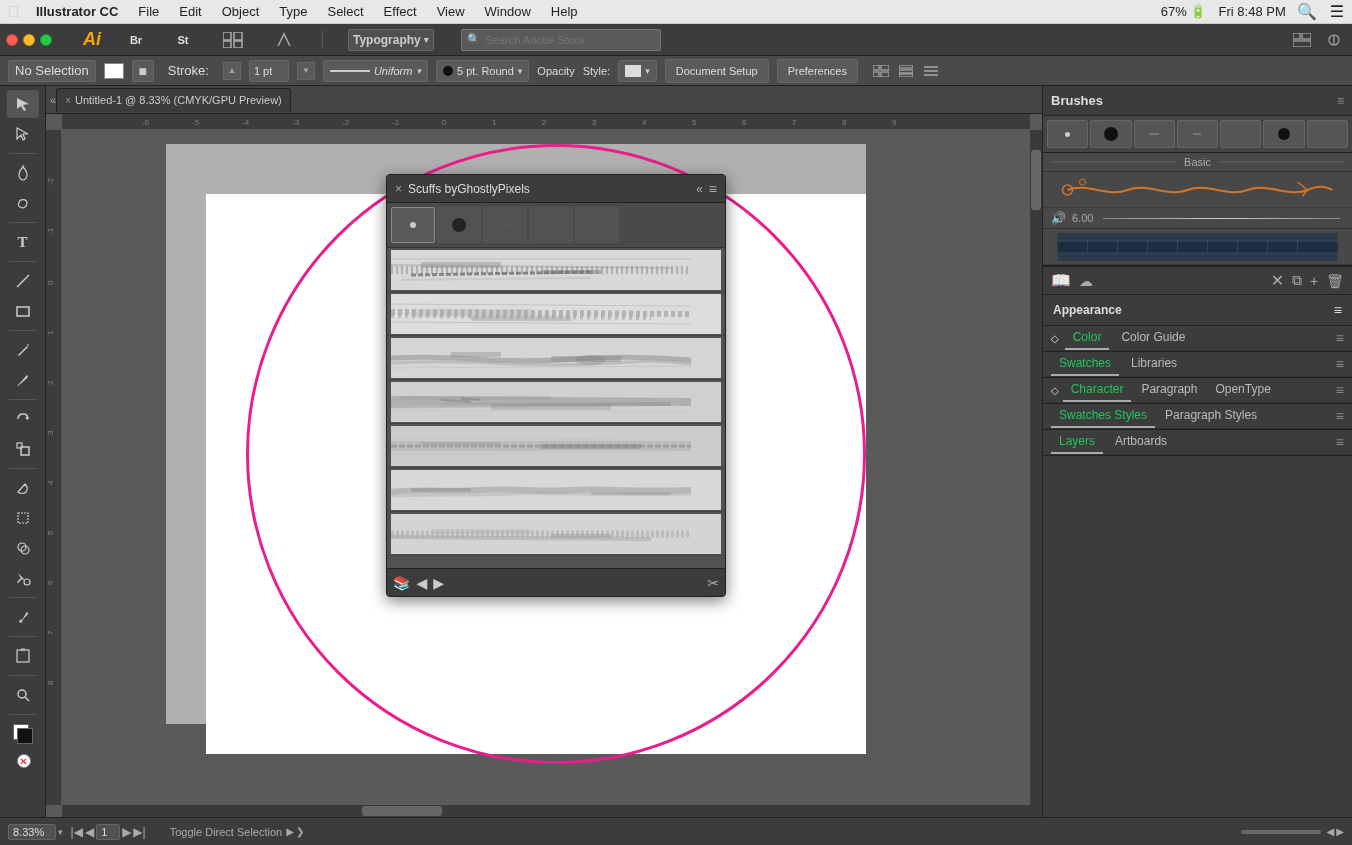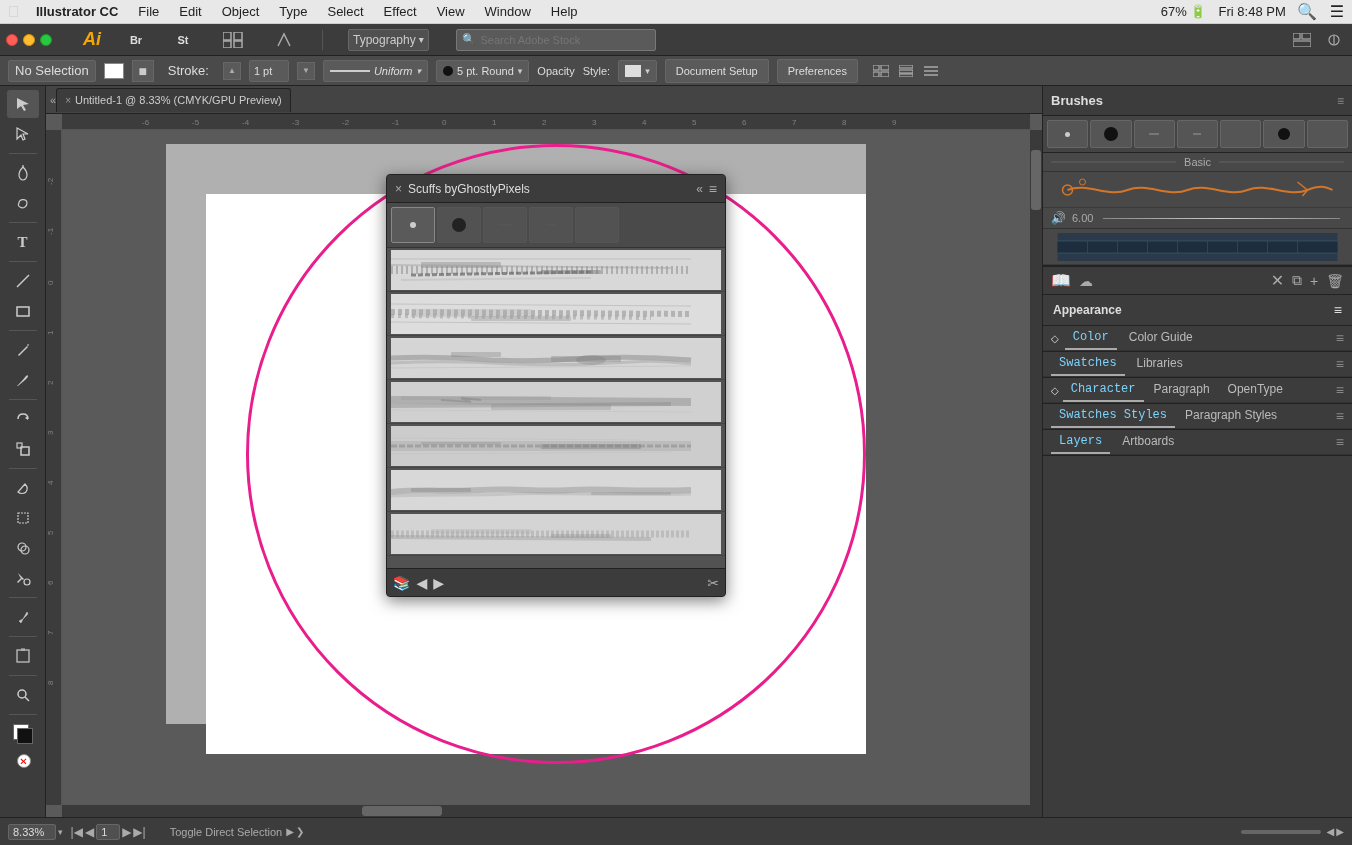--- a/index.html
+++ b/index.html
@@ -64,21 +64,21 @@
     
     #right-panel { width: 310px; background: #3c3c3c; border-left: 1px solid #222; display: flex; flex-direction: column; overflow: hidden; }
     .panel-section { border-bottom: 1px solid #222; }
     .panel-header { display: flex; align-items: center; justify-content: space-between; padding: 6px 10px; height: 30px; font-size: 12px; font-weight: 600; color: #ddd; cursor: pointer; }
     .brushes-top { display: flex; align-items: center; justify-content: space-between; padding: 0 8px 0 8px; height: 30px; border-bottom: 1px solid #222; }
     .brushes-label { font-size: 13px; font-weight: 600; color: #ddd; }
     .right-brushes-grid { display: grid; grid-template-columns: repeat(7, 1fr); gap: 2px; padding: 4px; background: #444; border-bottom: 1px solid #222; }
     .right-brush-item { height: 28px; display: flex; align-items: center; justify-content: center; background: #555; border: 1px solid #666; border-radius: 2px; cursor: pointer; }
     .right-brush-row { height: 36px; display: flex; align-items: center; background: #484848; border-bottom: 1px solid #3a3a3a; padding: 0 6px; cursor: pointer; }
     .bottom-tab { padding: 4px 8px; font-size: 12px; color: #bbb; cursor: pointer; border-bottom: 2px solid transparent; }
-    .bottom-tab.active { color: #7dd3fc; border-bottom: 2px solid #aaa; font-family: Liberation Mono, monospace; }
+    .bottom-tab.active { color: #22c55e; border-bottom: 2px solid #aaa; }
 
     
     #status-bar { height: 28px; background: #3c3c3c; border-top: 1px solid #222; display: flex; align-items: center; padding: 0 8px; gap: 8px; font-size: 11px; color: #aaa; }
     .status-zoom { display: flex; align-items: center; gap: 2px; }
     .status-input { background: #505050; border: 1px solid #666; border-radius: 2px; padding: 1px 4px; color: #ddd; font-size: 11px; width: 48px; }
     .status-nav { display: flex; align-items: center; gap: 2px; }
     .status-nav-btn { font-size: 12px; cursor: pointer; color: #aaa; }
     .status-center { margin-left: 16px; flex: 1; display: flex; align-items: center; }
     .status-right { margin-left: auto; display: flex; align-items: center; gap: 6px; }
     .status-slider { width: 80px; height: 4px; background: #666; border-radius: 2px; }
@@ -134,21 +134,21 @@
       </svg>
   </div>
   <div class="toolbar-btn">
     <svg width="16" height="16" viewBox="0 0 16 16">
         <path d="M2 14 L8 2 L14 14" fill="none" stroke="#aaa" stroke-width="1.5"></path>
       </svg>
   </div>
   <div class="toolbar-separator"></div>
 
   <div class="toolbar-select">
-    <span style="font-size:12px;font-weight:400;">Typography</span>
+    <span style="font-size:12px;font-weight:700;">Typography</span>
     <span style="font-size:10px;">▾</span>
   </div>
 
   <div style="display:flex;align-items:center;height:22px;background:#5a5a5a;border:1px solid #777;border-radius:2px;padding:0 6px;gap:4px;margin-left:4px;width:200px;">
     <span style="color:#aaa;font-size:11px;">🔍</span>
     <input type="text" style="background: transparent; border: none; outline: none; color: rgb(204, 204, 204); font-size: 11px; width: 160px;" placeholder="Search Adobe Stock">
   </div>
 
   <div style="margin-left:auto;display:flex;gap:6px;align-items:center;">
     <div class="toolbar-btn">

